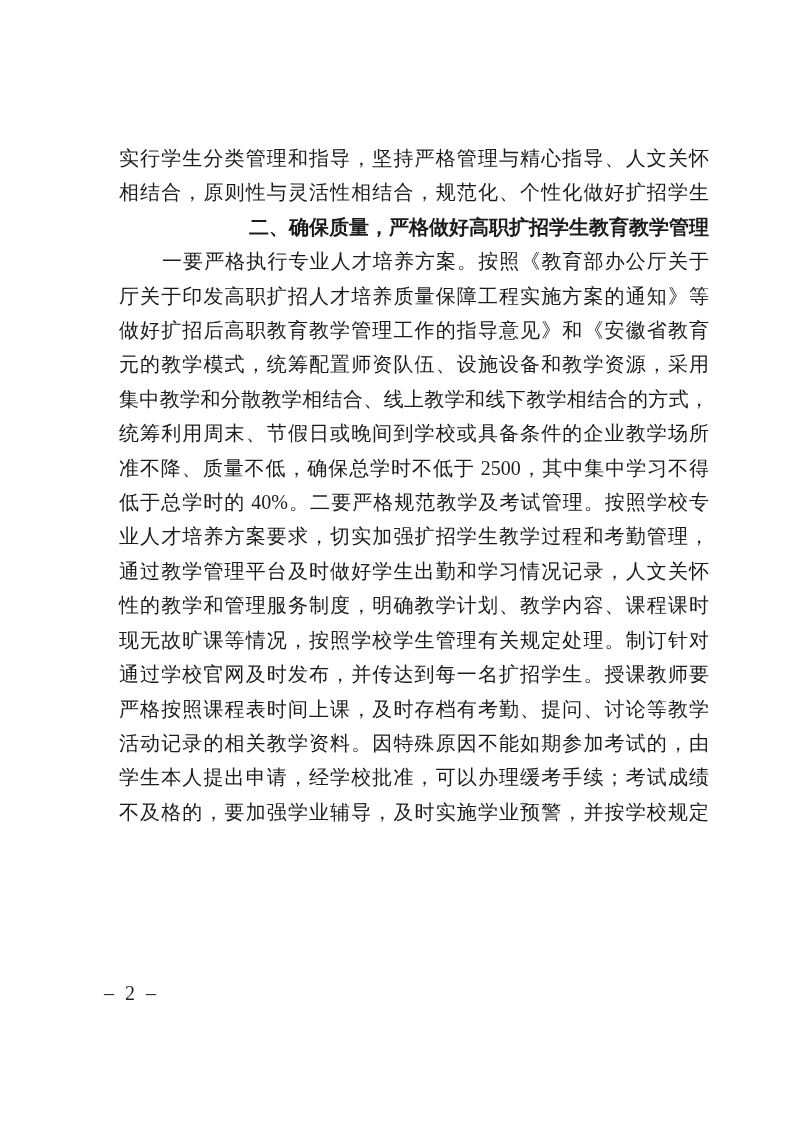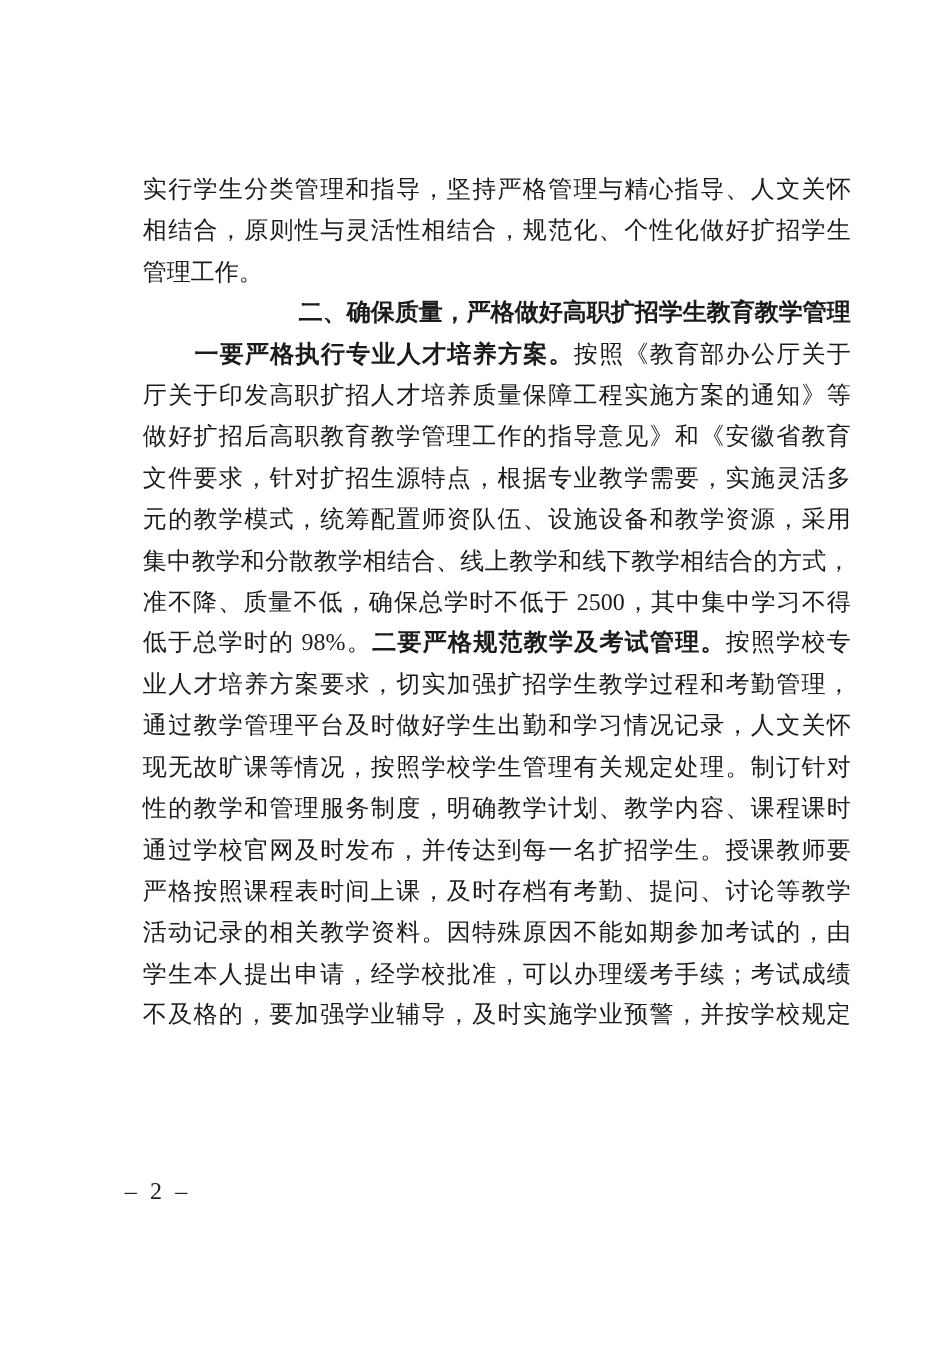--- a/index.html
+++ b/index.html
@@ -30,57 +30,56 @@
   }
   .indent {
     padding-left: 43px;
   }
   .heading {
     font-weight: bold;
     text-align: right;
     font-family: "Liberation Sans", sans-serif;
   }
   .b {
-    font-weight: bold;
+    font-weight: normal;
     font-family: "Liberation Sans", sans-serif;
   }
   .page-number {
     position: absolute;
     left: 104px;
     top: 982px;
     font-size: 20px;
     letter-spacing: 3px;
     color: #222222;
   }
 </style>
 </head>
 <body>
 
 <div class="page">
   <div class="text-block">
     <div class="line fill">实行学生分类管理和指导，坚持严格管理与精心指导、人文关怀</div>
     <div class="line fill">相结合，原则性与灵活性相结合，规范化、个性化做好扩招学生</div>
-    <div class="line">管理工作。</div>
     <div class="line heading indent">二、确保质量，严格做好高职扩招学生教育教学管理</div>
     <div class="line fill indent">
       <span class="b">一要严格执行专业人才培养方案。</span><span>按照《教育部办公厅关于</span>
     </div>
     <div class="line fill">厅关于印发高职扩招人才培养质量保障工程实施方案的通知》等</div>
     <div class="line fill">做好扩招后高职教育教学管理工作的指导意见》和《安徽省教育</div>
-    <div class="line fill">文件要求，针对扩招生源特点，根据专业教学需要，实施灵活多</div>
     <div class="line fill">元的教学模式，统筹配置师资队伍、设施设备和教学资源，采用</div>
     <div class="line fill">集中教学和分散教学相结合、线上教学和线下教学相结合的方式，</div>
+    <div class="line fill">统筹利用周末、节假日或晚间到学校或具备条件的企业教学场所</div>
     <div class="line fill">准不降、质量不低，确保总学时不低于 2500，其中集中学习不得</div>
     <div class="line fill">
-      <span>低于总学时的 98%。</span><span class="b">二要严格规范教学及考试管理。</span><span>按照学校专</span>
+      <span>低于总学时的 40%。</span><span class="b">二要严格规范教学及考试管理。</span><span>按照学校专</span>
     </div>
     <div class="line fill">业人才培养方案要求，切实加强扩招学生教学过程和考勤管理，</div>
     <div class="line fill">通过教学管理平台及时做好学生出勤和学习情况记录，人文关怀</div>
+    <div class="line fill">性的教学和管理服务制度，明确教学计划、教学内容、课程课时</div>
     <div class="line fill">现无故旷课等情况，按照学校学生管理有关规定处理。制订针对</div>
-    <div class="line fill">性的教学和管理服务制度，明确教学计划、教学内容、课程课时</div>
     <div class="line fill">通过学校官网及时发布，并传达到每一名扩招学生。授课教师要</div>
     <div class="line fill">严格按照课程表时间上课，及时存档有考勤、提问、讨论等教学</div>
     <div class="line fill">活动记录的相关教学资料。因特殊原因不能如期参加考试的，由</div>
     <div class="line fill">学生本人提出申请，经学校批准，可以办理缓考手续；考试成绩</div>
     <div class="line fill">不及格的，要加强学业辅导，及时实施学业预警，并按学校规定</div>
   </div>
   <div class="page-number">– 2 –</div>
 </div>
 
 </body></html>

